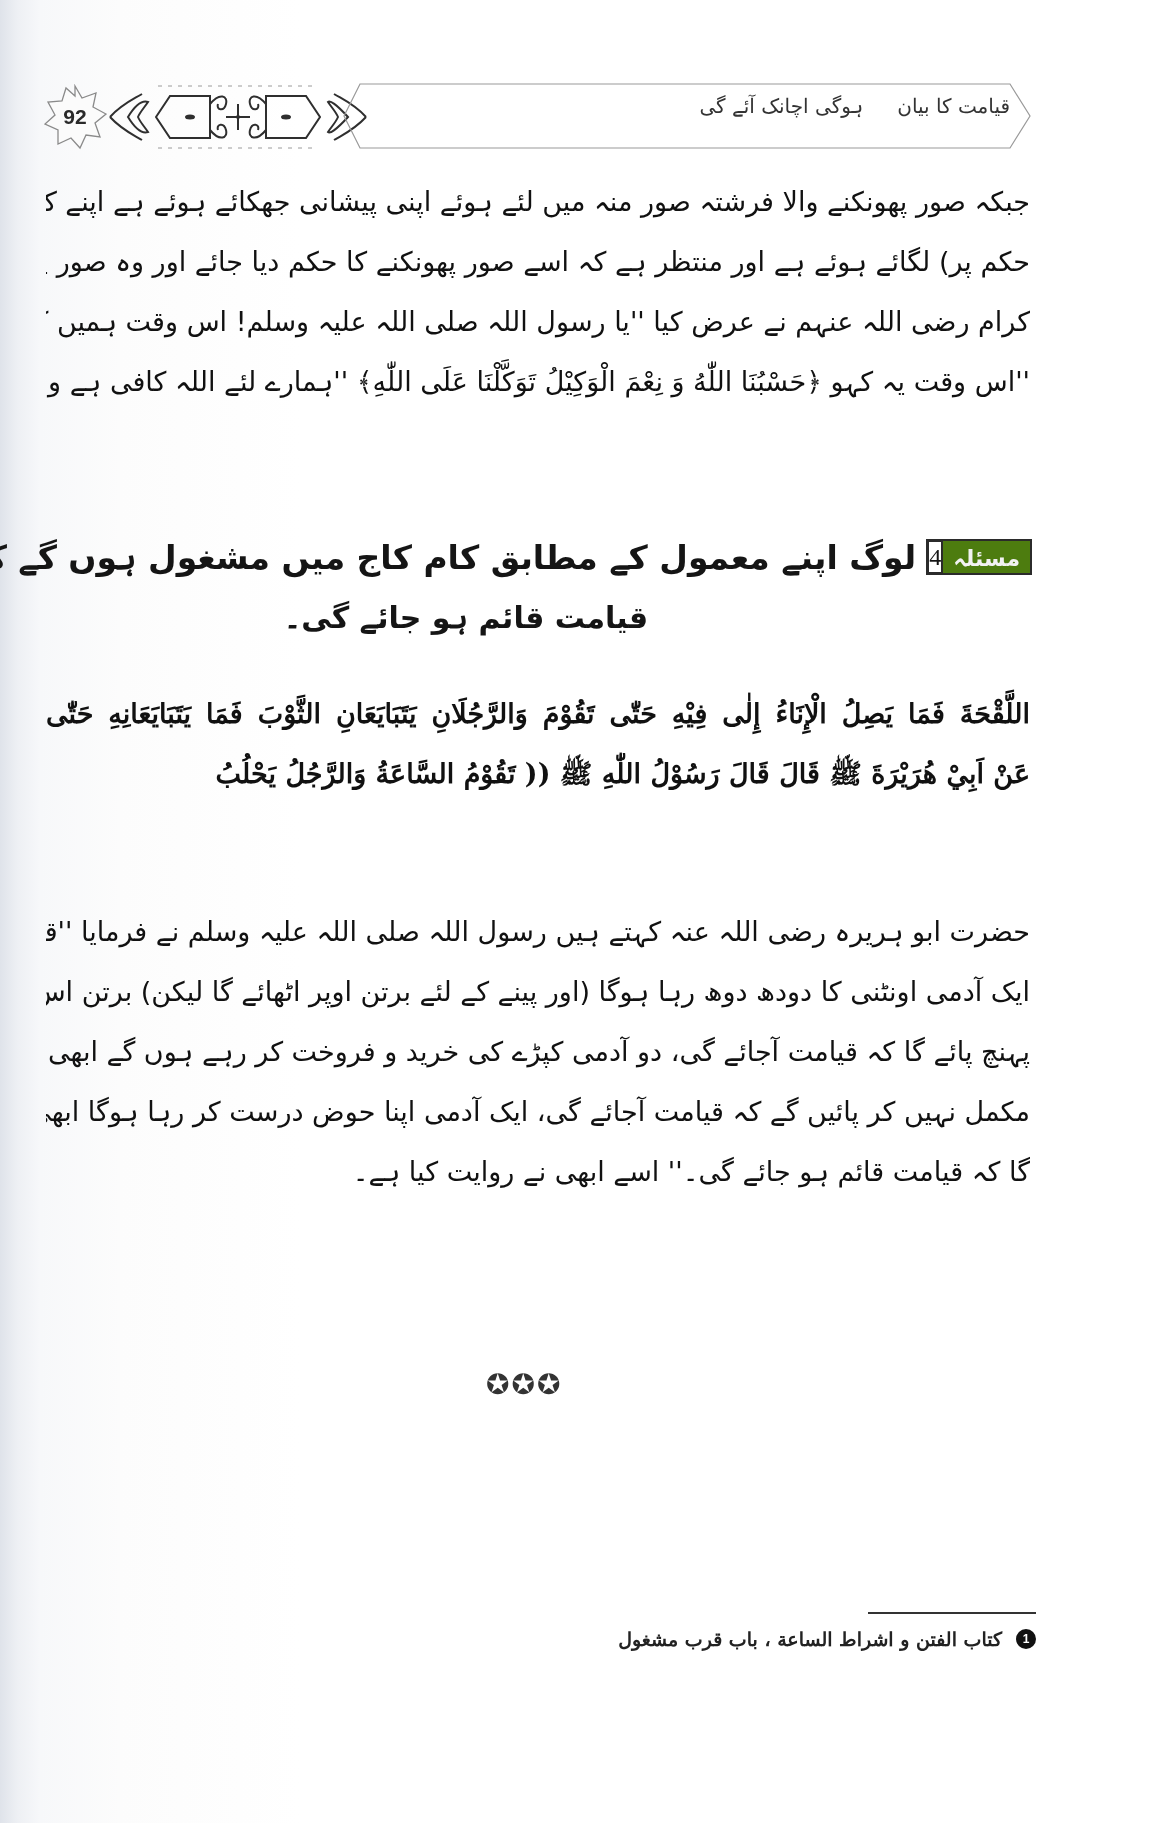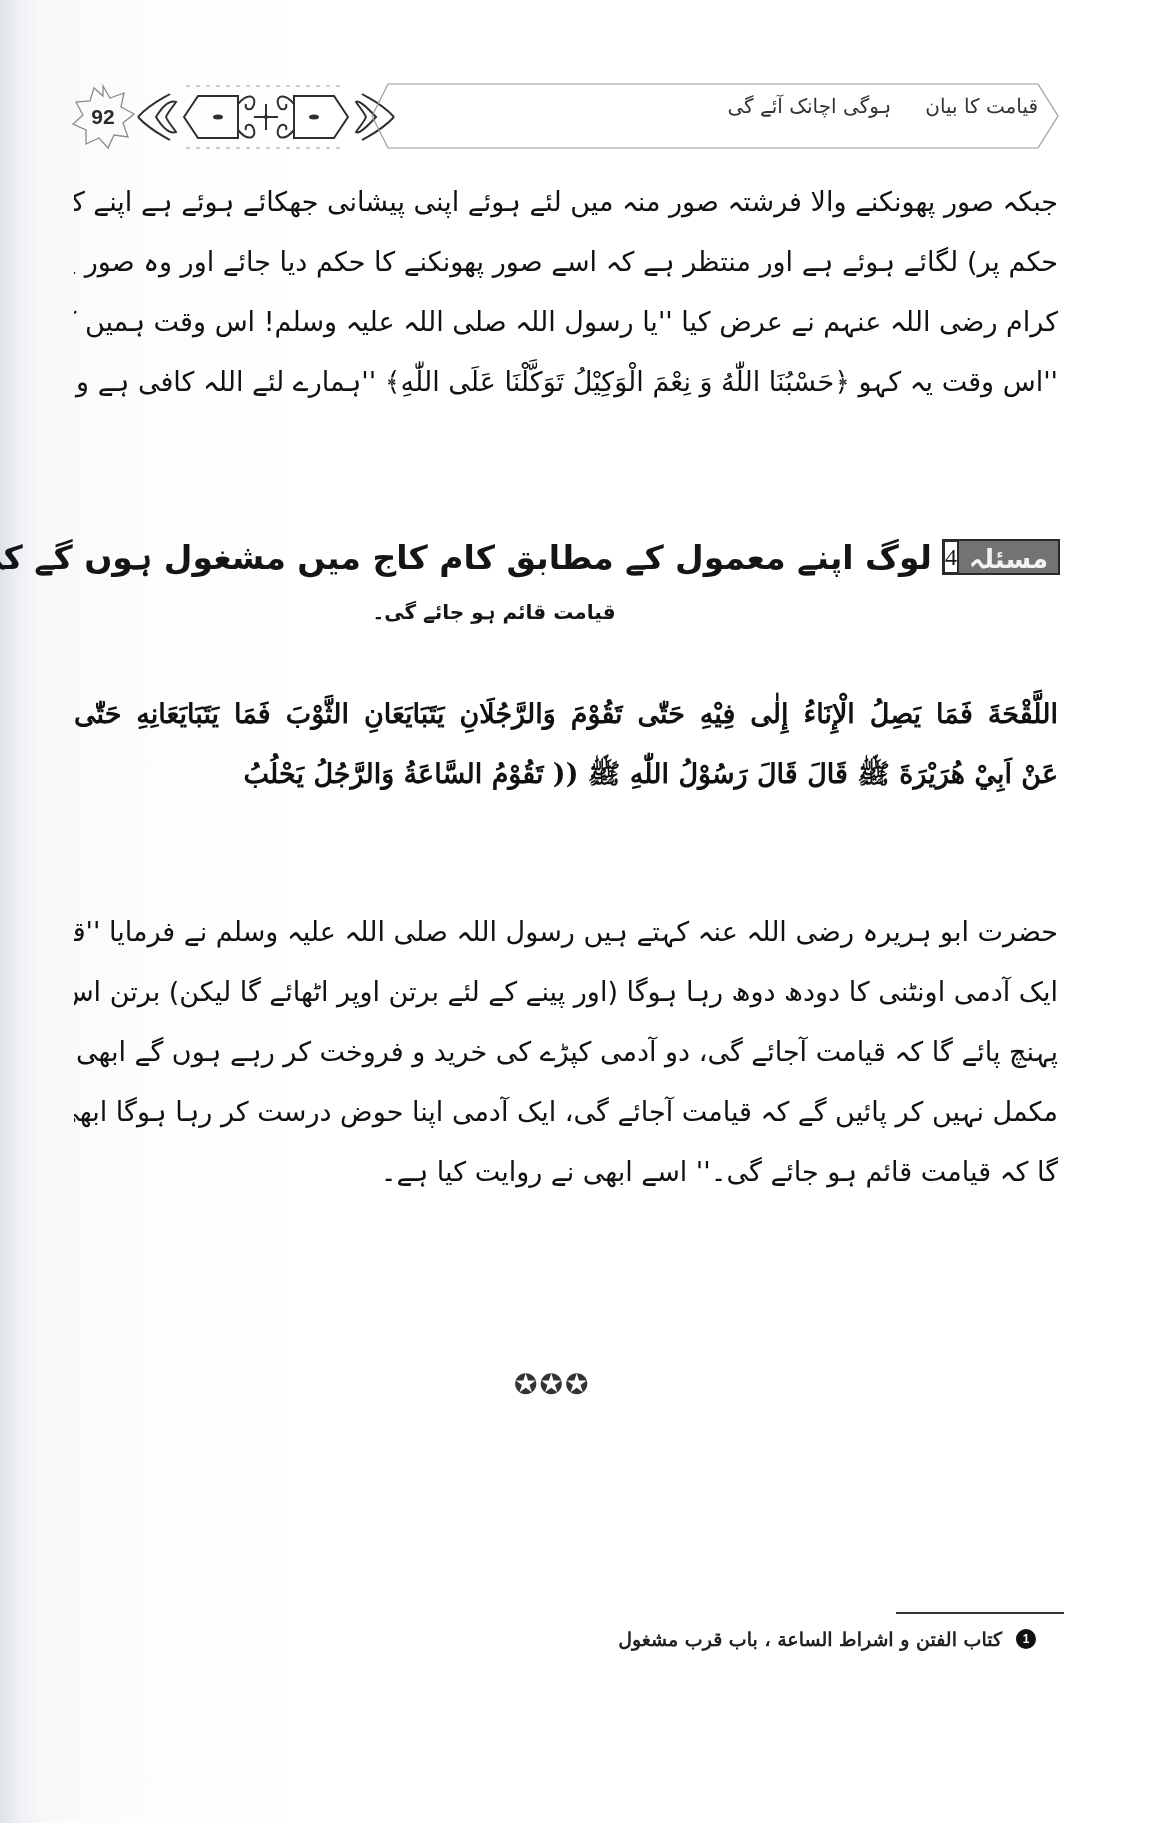--- a/index.html
+++ b/index.html
@@ -3,21 +3,21 @@
   <meta charset="utf-8">
   <style>
     * { box-sizing: border-box; margin: 0; padding: 0; }
     html, body { width: 1150px; height: 1823px; overflow: hidden; }
     body {
       background: linear-gradient(to right, #dfe3ea 0px, #eef0f4 18px, #f7f8fa 40px, #fcfcfc 120px, #ffffff 300px);
       position: relative;
       font-family: "DejaVu Sans", sans-serif;
       color: #151515;
     }
-    .page { position: absolute; inset: 0; margin-left: 28px; }
+    .page { position: absolute; inset: 0; }
 
     
     .header { position: absolute; left: 42px; top: 80px; width: 990px; height: 72px; }
     .page-badge {
       position: absolute; left: 0; top: 4px; width: 66px; height: 66px;
     }
     .page-badge svg { position: absolute; inset: 0; }
     .page-number {
       position: absolute; left: 0; top: 0; width: 66px; height: 66px;
       display: flex; align-items: center; justify-content: center;
@@ -37,30 +37,30 @@
       font-family: "DejaVu Sans", sans-serif; font-size: 27px; color: #111;
     }
     .para { position: absolute; left: 46px; width: 984px; }
     .line { height: 60px; line-height: 60px; white-space: nowrap; overflow: hidden; direction: rtl; text-align: right; }
     .line.justify { text-align: justify; text-align-last: justify; }
 
     
     .masala { position: absolute; left: 40px; top: 524px; width: 992px; }
     .masala-row { display: flex; direction: rtl; align-items: center; height: 66px; }
     .masala-label {
-      background: #737373; color: #f2f2f2; padding: 0 10px; height: 36px; line-height: 36px;
-      font-family: "DejaVu Sans", sans-serif; font-weight: 700; font-size: 26px;
+      background: #4d7c0f; color: #f2f2f2; padding: 0 10px; height: 36px; line-height: 36px;
+      font-family: "DejaVu Sans", sans-serif; font-weight: 700; font-size: 22px;
       border: 2px solid #2b2b2b;
     }
     .masala-num {
       border: 3px solid #2b2b2b; border-right: none; width: 62px; height: 36px; line-height: 30px;
       text-align: center; font-family: "Liberation Serif", serif; font-size: 24px; background: #fff;
     }
     .masala-title { font-family: "DejaVu Sans", sans-serif; font-weight: 700; font-size: 33px; margin-right: 10px; white-space: nowrap; }
-    .masala-title2 { font-family: "DejaVu Sans", sans-serif; font-weight: 700; font-size: 20px; text-align: center; direction: rtl; padding-right: 140px; margin-top: 10px; }
+    .masala-title2 { font-family: "DejaVu Sans", sans-serif; font-weight: 700; font-size: 30px; text-align: center; direction: rtl; padding-right: 140px; margin-top: 10px; }
 
     
     .arabic { font-family: "DejaVu Serif", serif; font-weight: 700; font-size: 27px; color: #111; }
 
     
     .stars { position: absolute; left: 486px; top: 1368px; font-size: 28px; letter-spacing: 2px; color: #333; }
 
     
     .fn-rule { position: absolute; left: 868px; top: 1612px; width: 168px; border-top: 2px solid #333; }
     .footnote {

